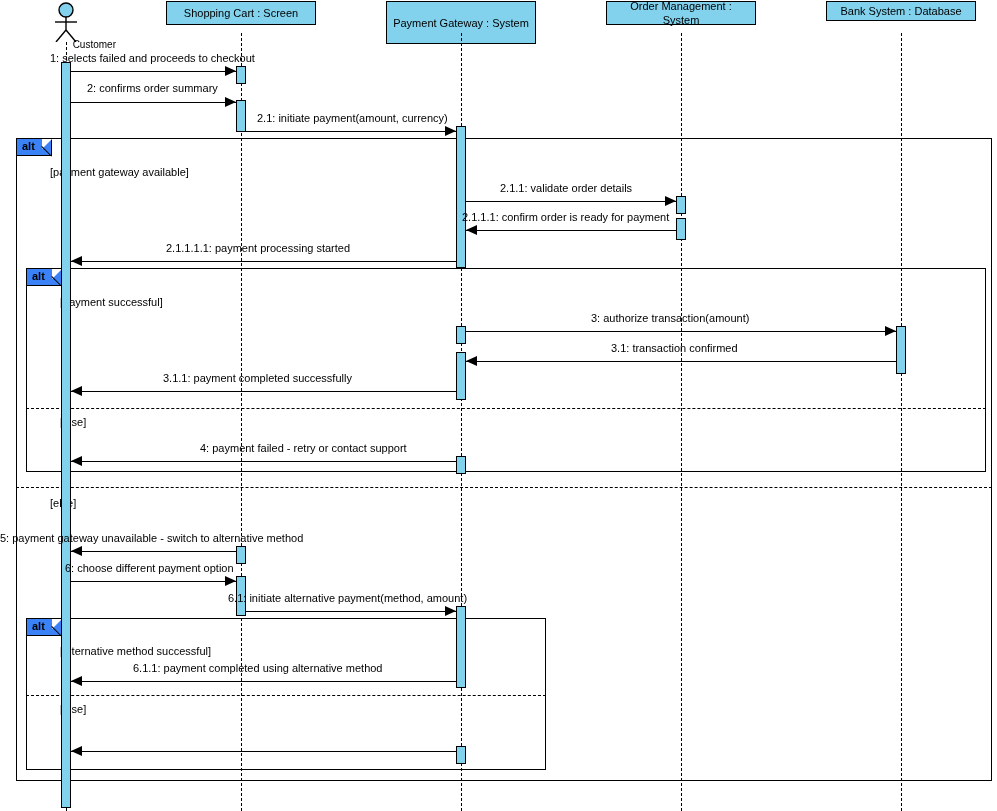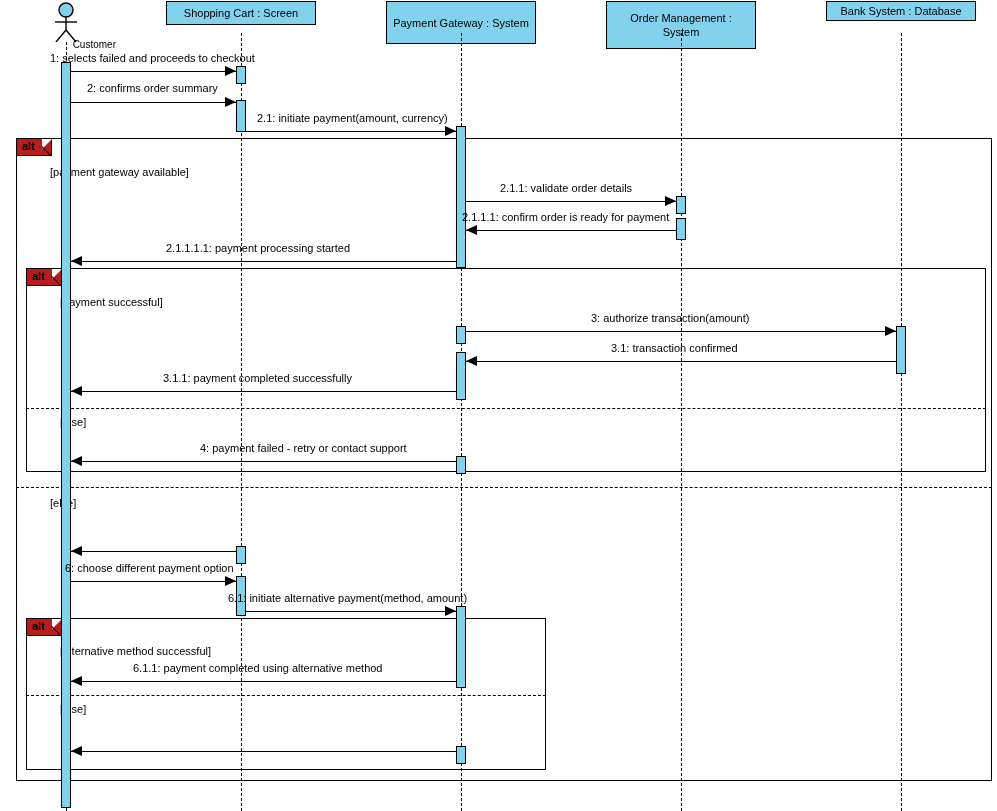--- a/index.html
+++ b/index.html
@@ -89,21 +89,21 @@
   .frag {
     position: absolute;
     box-sizing: border-box;
     border: 1px solid #000000;
     background: transparent;
   }
   .frag-tab {
     position: absolute;
     box-sizing: border-box;
     height: 17px;
-    background: #b91c1c;
+    background: #3b82f6;
     border-right: 1px solid #000000;
     border-bottom: 1px solid #000000;
     font-size: 11px;
     line-height: 15px;
     font-weight: bold;
     color: #000000;
     padding-left: 5px;
     padding-right: 14px;
   }
   .frag-tab-cut {
@@ -150,21 +150,21 @@
   <div class="actor-label" style="left:16px; top:39px; width:100px;">Customer</div>
 
   <div class="participant" style="left:166px; top:1px; width:150px; height:24px;">
     <span>Shopping Cart : Screen</span>
   </div>
 
   <div class="participant" style="left:386px; top:1px; width:150px; height:43px;">
     <span>Payment Gateway : System</span>
   </div>
 
-  <div class="participant" style="left:606px; top:1px; width:150px; height:48px; flex-direction:column;">
+  <div class="participant" style="left:606px; top:1px; width:150px; height:24px; flex-direction:column;">
     <span>Order Management :</span>
     <span>System</span>
   </div>
 
   <div class="participant" style="left:826px; top:1px; width:150px; height:20px;">
     <span>Bank System : Database</span>
   </div>
 
   <div class="lifeline" style="left:66px;  top:42px; height:769px;"></div>
   <div class="lifeline" style="left:241px; top:33px; height:778px;"></div>
@@ -248,20 +248,21 @@
   <div class="arrowhead left" style="left:466px; top:356px;"></div>
 
   <div class="msg-label" style="left:163px; top:372px;">3.1.1: payment completed successfully</div>
   <div class="msg-line" style="left:71px; top:391px; width:385px;"></div>
   <div class="arrowhead left" style="left:71px; top:386px;"></div>
 
   <div class="msg-label" style="left:153px; top:442px;margin-left:47px;">4: payment failed - retry or contact support</div>
   <div class="msg-line" style="left:71px; top:461px; width:385px;"></div>
   <div class="arrowhead left" style="left:71px; top:456px;"></div>
 
+  <div class="msg-label" style="left:0px; top:532px;">5: payment gateway unavailable - switch to alternative method</div>
   <div class="msg-line" style="left:71px; top:551px; width:165px;"></div>
   <div class="arrowhead left" style="left:71px; top:546px;"></div>
 
   <div class="msg-label" style="left:65px; top:562px;">6: choose different payment option</div>
   <div class="msg-line" style="left:71px; top:581px; width:165px;"></div>
   <div class="arrowhead right" style="left:225px; top:576px;"></div>
 
   <div class="msg-label" style="left:228px; top:592px;">6.1: initiate alternative payment(method, amount)</div>
   <div class="msg-line" style="left:246px; top:611px; width:210px;"></div>
   <div class="arrowhead right" style="left:445px; top:606px;"></div>

